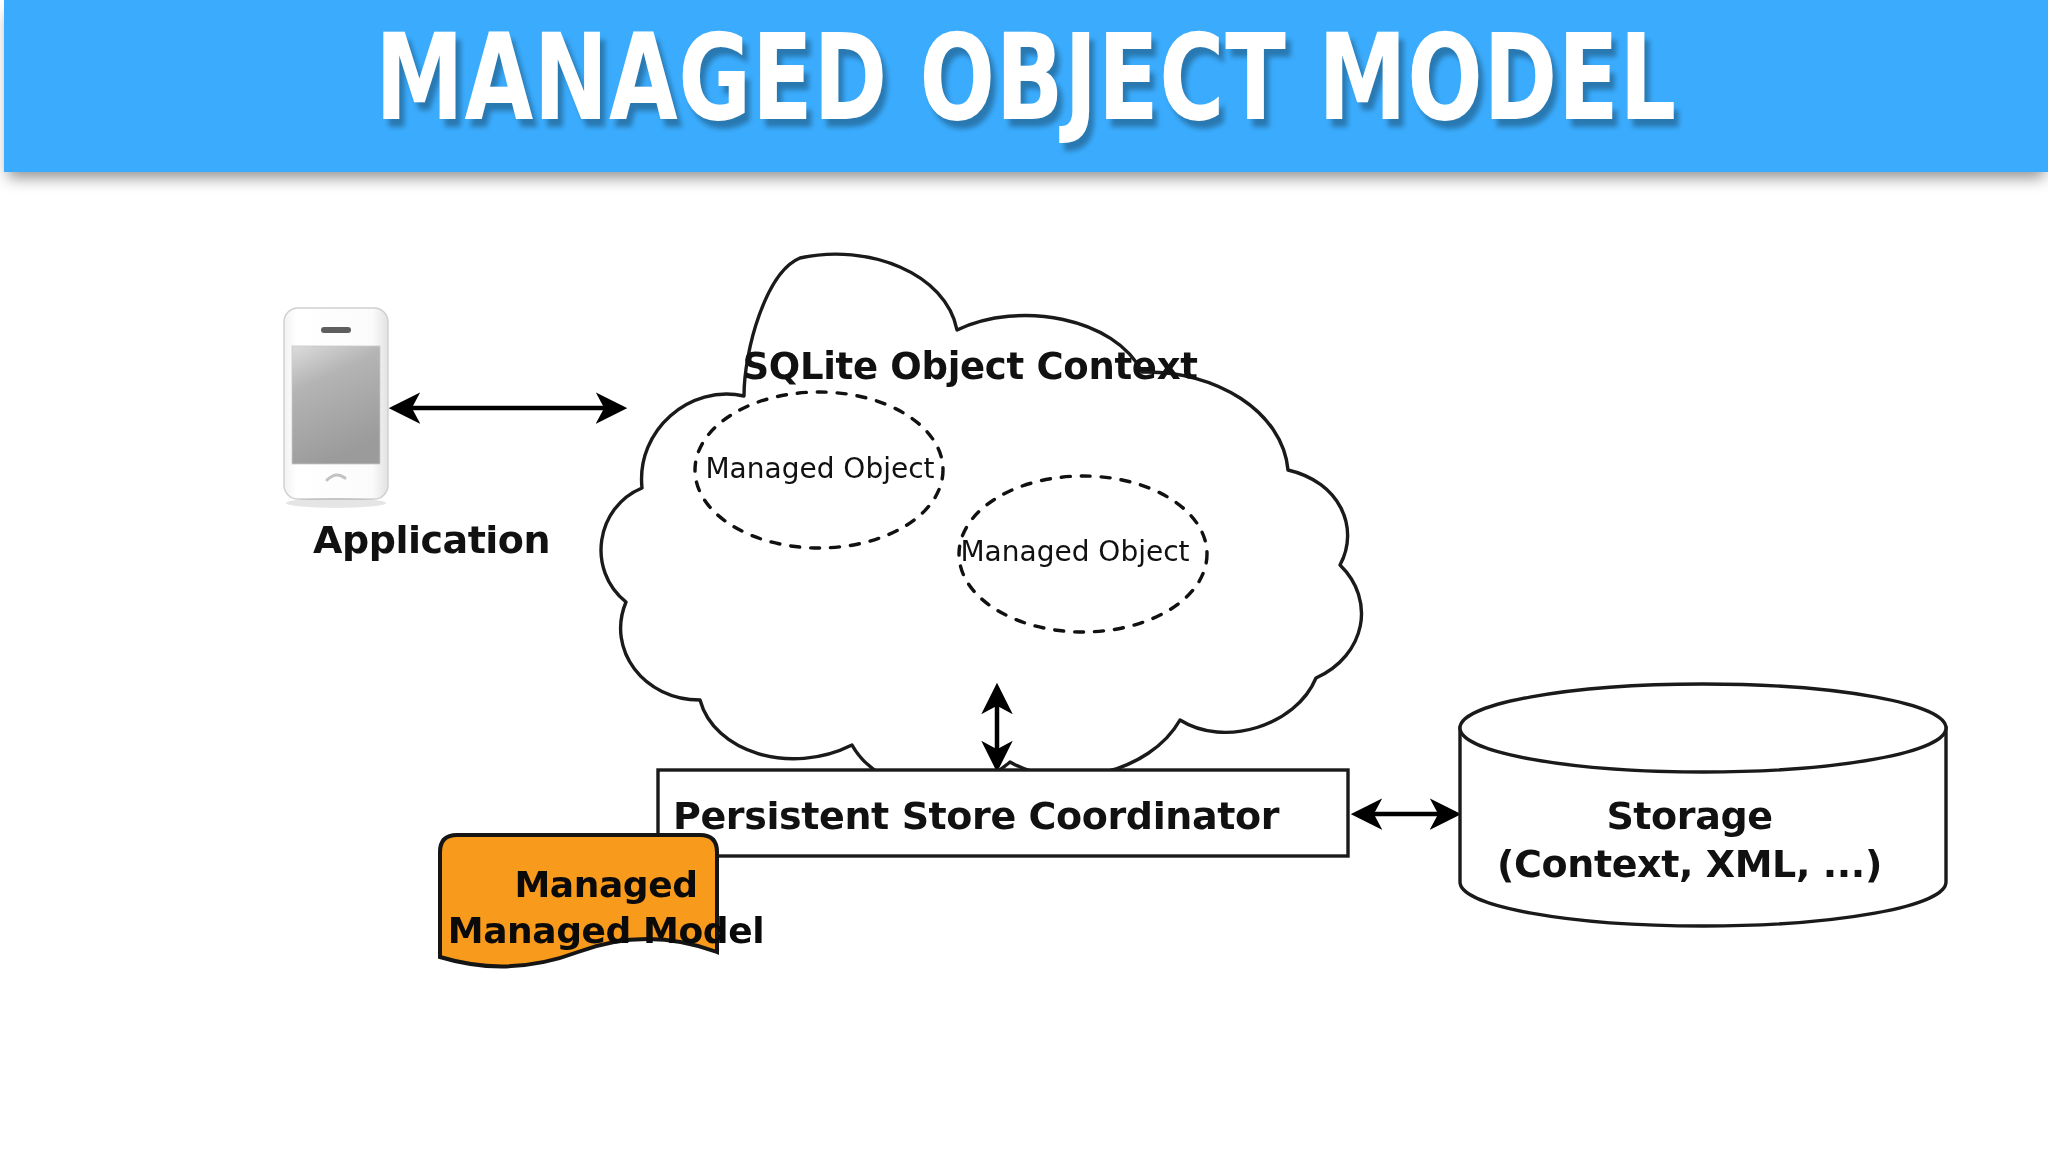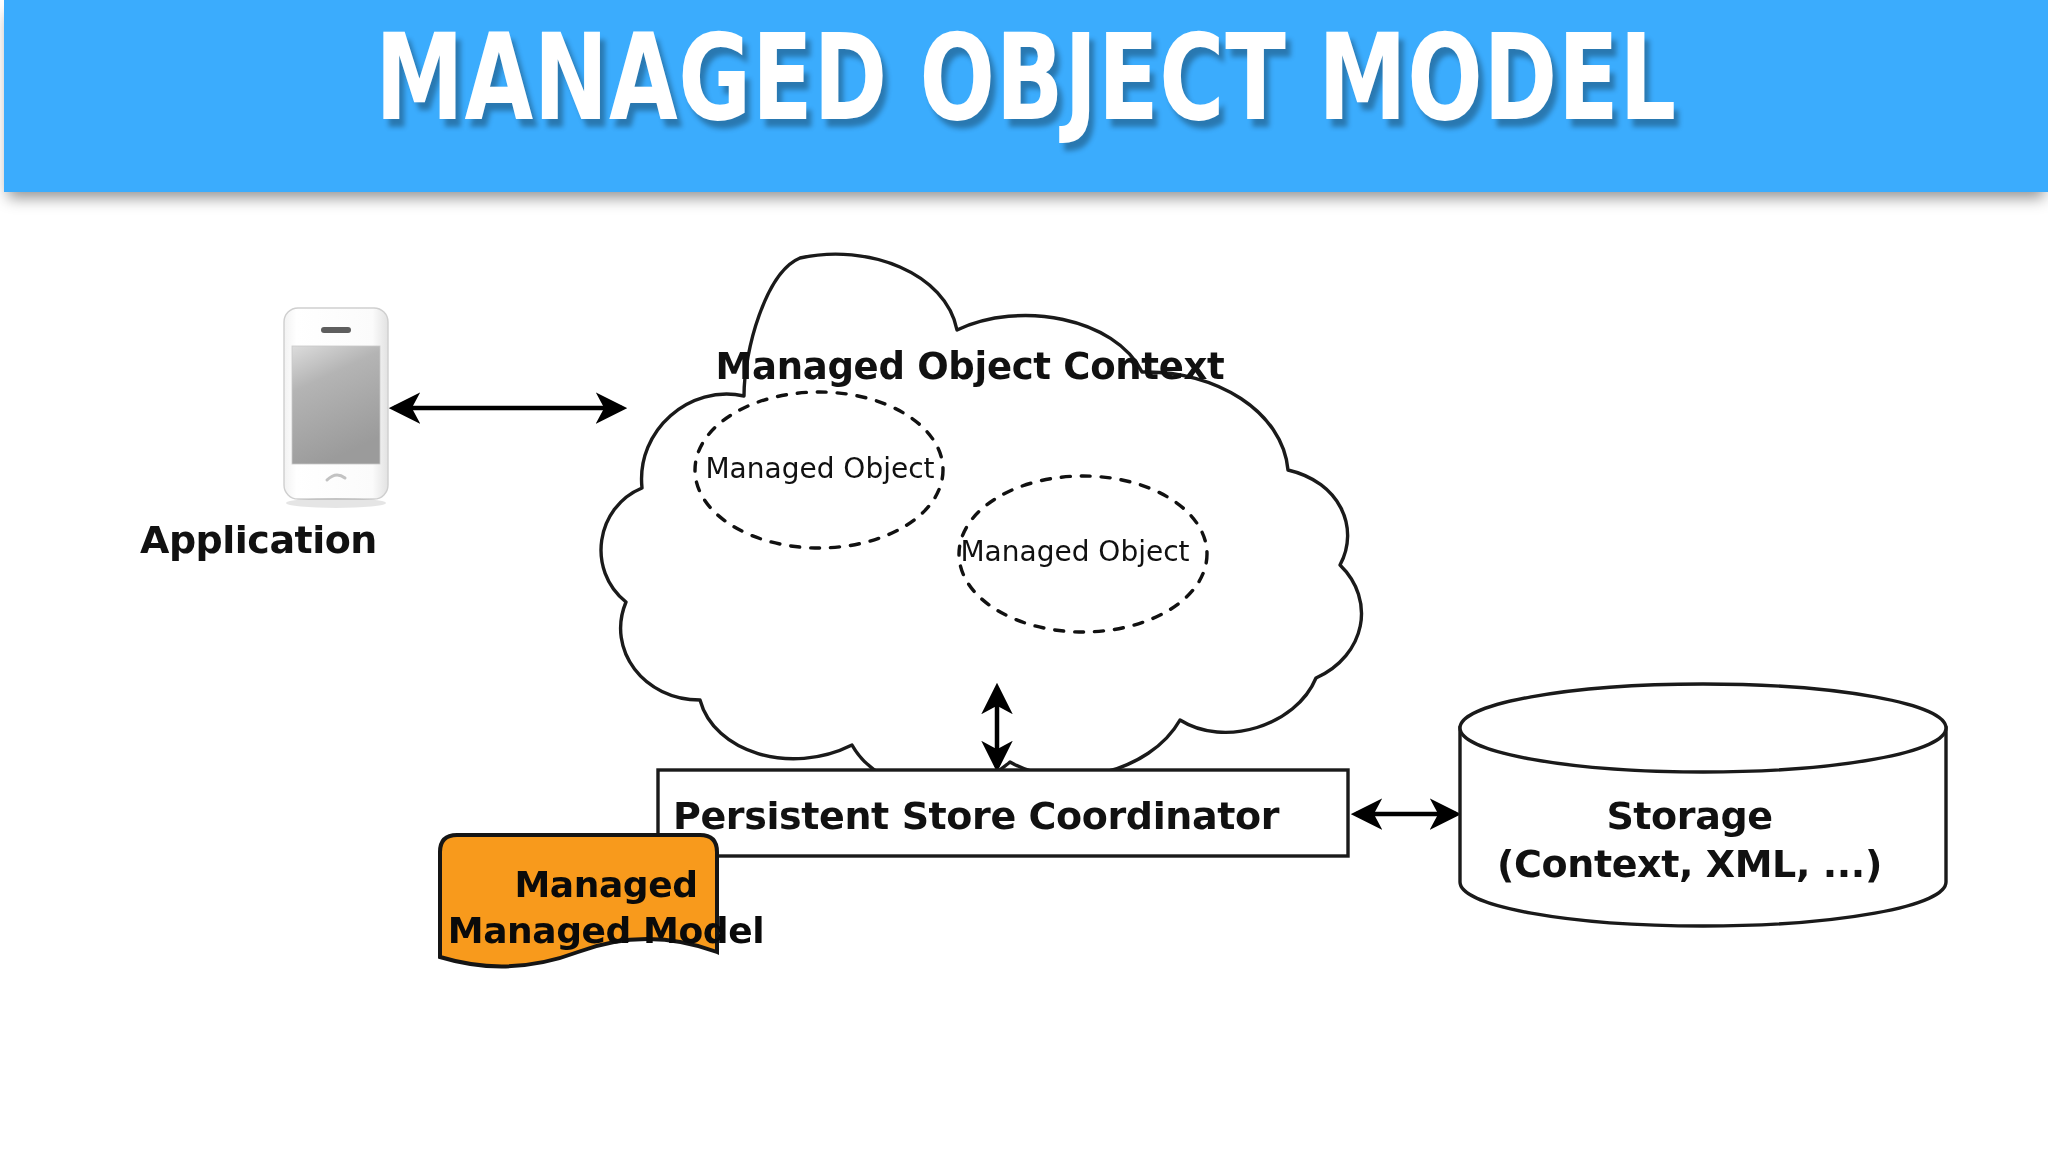--- a/index.html
+++ b/index.html
@@ -21,21 +21,21 @@
     inset: 0;
     background: #ffffff;
   }
 
   
   #title-banner {
     position: absolute;
     left: 4px;
     top: 0px;
     width: 2044px;
-    height: 192px;
+    height: 172px;
     background: #3bacfd;
     box-shadow: 0 10px 14px -4px rgba(0,0,0,0.42);
   }
   #title-text {
     position: absolute;
     left: 0;
     right: 0;
     top: 8px;
     text-align: center;
     color: #ffffff;
@@ -64,21 +64,21 @@
   .lbl {
     position: absolute;
     font-family: "DejaVu Sans", sans-serif;
     color: #111111;
     white-space: nowrap;
   }
   #label-application {
     left: 140px;
     top: 518px;
     width: 410px;
-    text-align: left;
+    text-align: right;
     font-size: 38px;
     font-weight: 700;
     letter-spacing: -0.5px;
   }
   #label-moc {
     left: 620px;
     top: 345px;
     width: 700px;
     text-align: center;
     font-size: 37px;
@@ -212,21 +212,21 @@
                q 17 0 17 17
                L 717 952
                q -70 -26 -139 0
                q -69 26 -138 5
                Z" fill="#f89a1c" stroke="#151515" stroke-width="4"></path>
     </svg>
   </div>
 
   <div class="lbl" id="label-application">Application</div>
 
-  <div class="lbl" id="label-moc">Managed Object Context</div>
+  <div class="lbl" id="label-moc">SQLite Object Context</div>
 
   <div class="lbl" id="label-mo-1">Managed Object</div>
 
   <div class="lbl" id="label-mo-2">Managed Object</div>
 
   <div class="lbl" id="label-psc">Persistent Store Coordinator</div>
 
   <div class="lbl" id="label-storage">
     <span>Storage</span>
     <span class="l2">(Context, XML, ...)</span>

